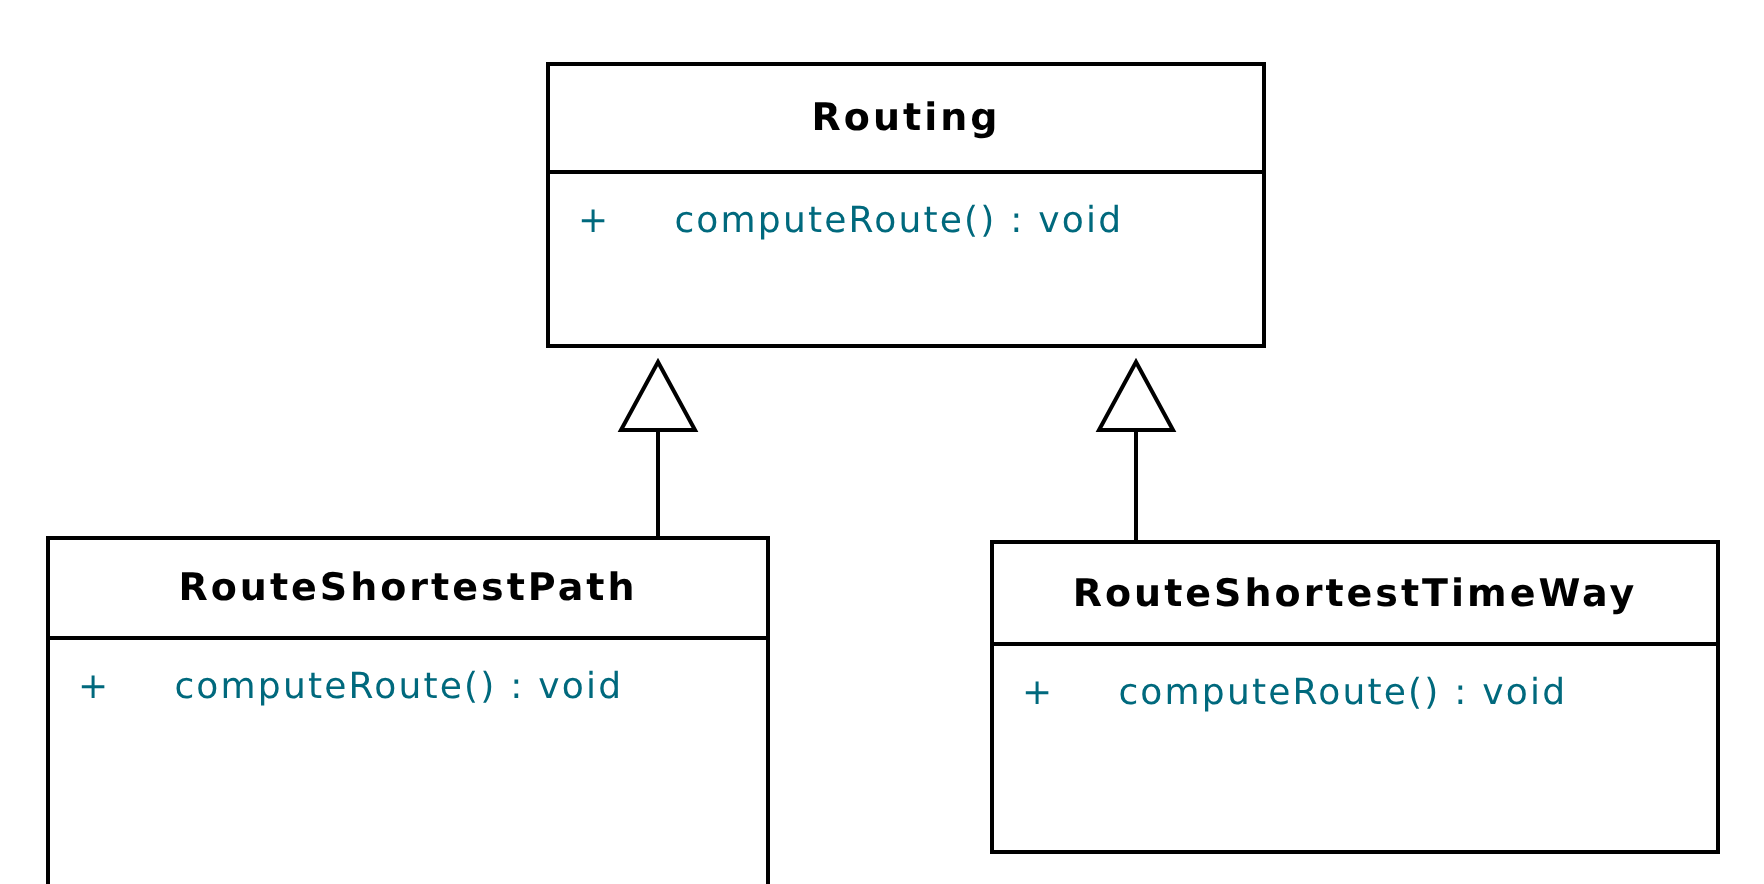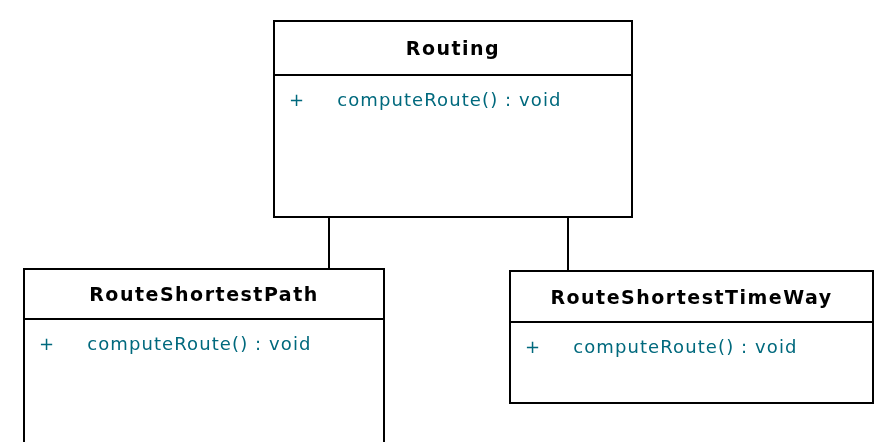--- a/index.html
+++ b/index.html
@@ -31,25 +31,25 @@
   .class-members {
     display: flex;
     align-items: flex-start;
     padding: 13px 14px 0 14px;
     font-size: 18px;
     letter-spacing: 1.1px;
     color: #00697d;
   }
   .member-vis { flex: 0 0 auto; }
   .member-sig { margin-left: 32px; white-space: nowrap; }
-  #box-routing        { left: 273px; top: 20px;  width: 360px; height: 198px; }
+  #box-routing        { left: 273px; top: 31px;  width: 360px; height: 143px; }
   #box-routing .class-title { height: 54px; }
   #box-shortest-path  { left: 23px;  top: 268px; width: 362px; height: 192px; }
   #box-shortest-path .class-title { height: 50px; }
-  #box-time-way       { left: 495px; top: 270px; width: 365px; height: 134px; margin-left: 14px; }
+  #box-time-way       { left: 495px; top: 270px; width: 365px; height: 157px; }
   #box-time-way .class-title { height: 51px; }
   .connectors {
     position: absolute;
     left: 0; top: 0;
     width: 882px; height: 442px;
     pointer-events: none;
   }
 </style>
 </head>
 <body>

